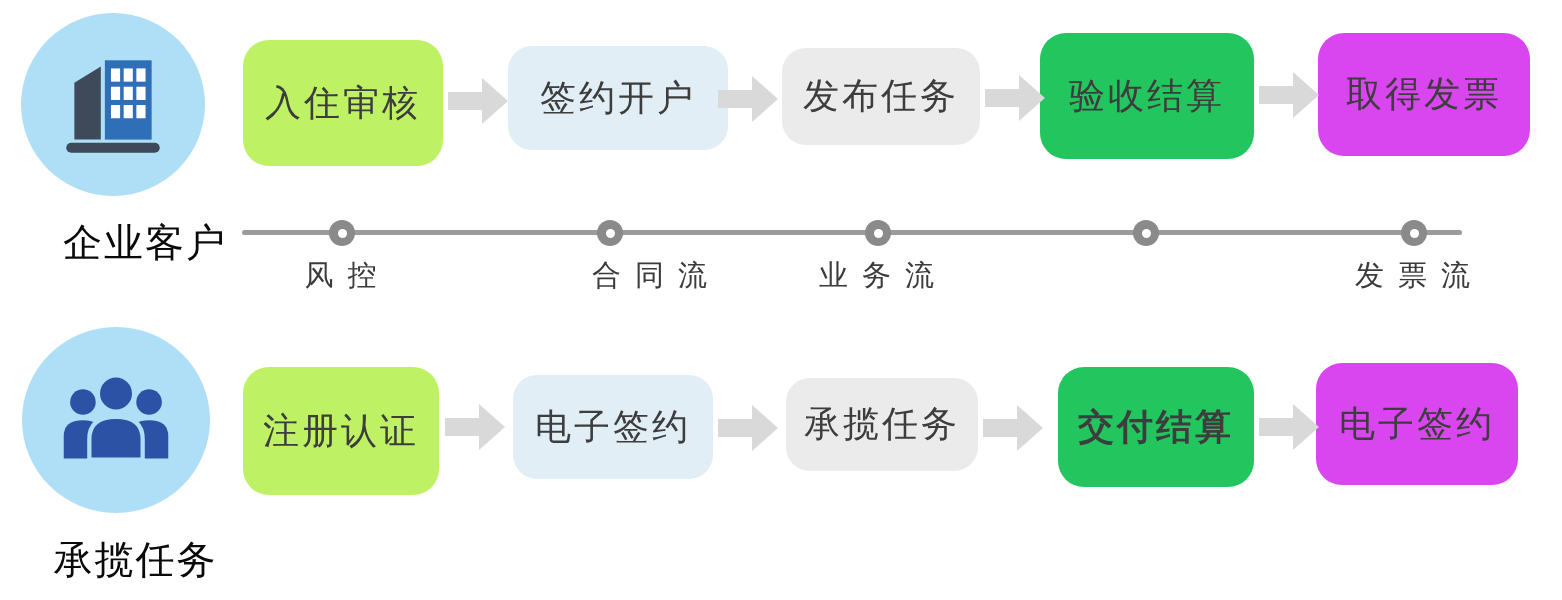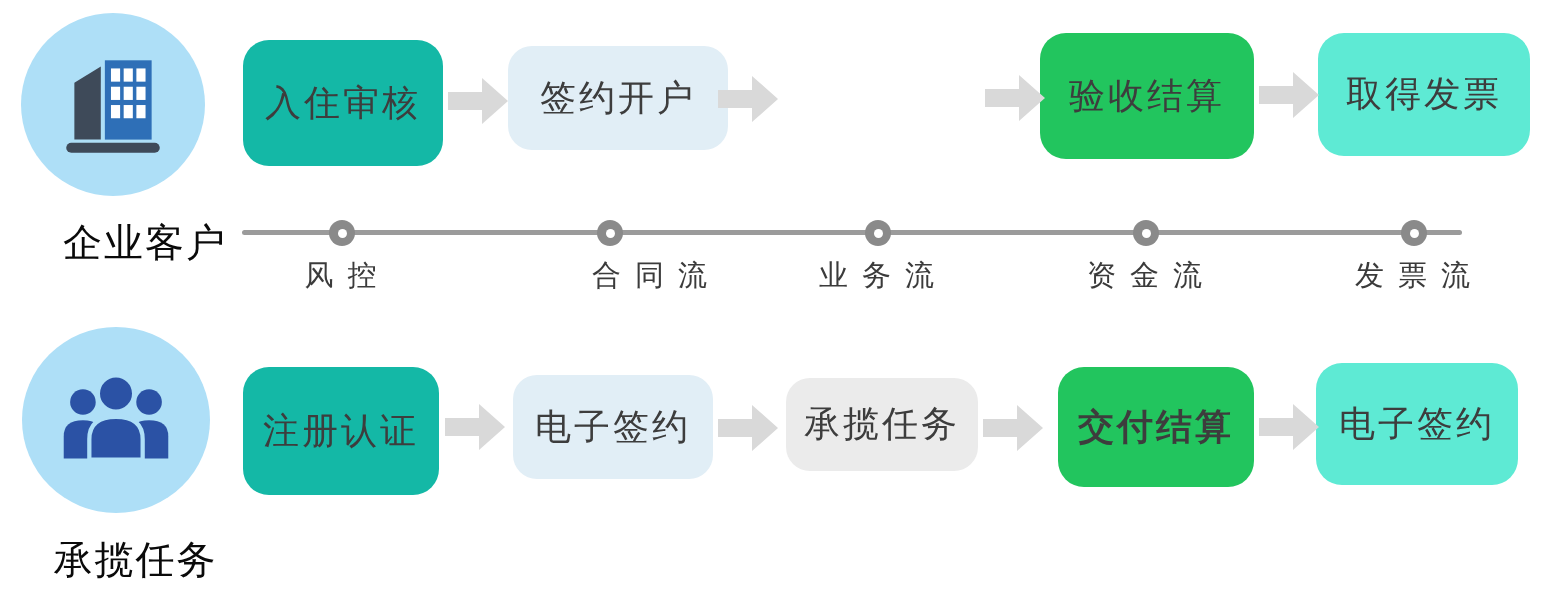--- a/index.html
+++ b/index.html
@@ -12,25 +12,25 @@
   .circle-enterprise{left:21px;top:13px;width:184px;height:183px;}
   .circle-freelancer{left:22px;top:327px;width:188px;height:186px;}
   .actor-label{position:absolute;font-size:39px;color:#0a0a0a;letter-spacing:2px;text-align:center;white-space:nowrap;}
   .label-enterprise{left:35px;top:216px;width:220px;}
   .label-freelancer{left:13px;top:533px;width:245px;}
   
   .step{
     position:absolute;display:flex;align-items:center;justify-content:center;
     border-radius:26px;font-size:36px;color:#3d3d3d;letter-spacing:3px;white-space:nowrap;
   }
-  .s-blue{background:#14b8a6;}
+  .s-blue{background:#bef264;}
   .s-lblue{background:#E1EEF6;}
   .s-gray{background:#EBEBEB;}
   .s-yellow{background:#22c55e;}
-  .s-green{background:#5eead4;}
+  .s-green{background:#d946ef;}
   
   .r1s1{left:243px;top:40px;width:200px;height:126px;}
   .r1s2{left:508px;top:46px;width:220px;height:104px;border-radius:24px;}
   .r1s3{left:782px;top:48px;width:198px;height:97px;border-radius:24px;}
   .r1s4{left:1040px;top:33px;width:214px;height:126px;}
   .r1s5{left:1318px;top:33px;width:212px;height:123px;}
   
   .r2s1{left:243px;top:367px;width:196px;height:128px;}
   .r2s2{left:513px;top:375px;width:200px;height:104px;border-radius:24px;}
   .r2s3{left:786px;top:378px;width:192px;height:93px;border-radius:24px;}
@@ -94,20 +94,21 @@
           <circle cx="60" cy="37" r="17"></circle>
           <path d="M35,99 V80 Q35,59 60,59 Q85,59 85,80 V99 Z"></path>
         </g>
       </svg>
     </span>
   </div>
   <div class="actor-label label-freelancer">承揽任务</div>
 
   <div class="step s-blue r1s1">入住审核</div>
   <div class="step s-lblue r1s2">签约开户</div>
+  <div class="step s-gray r1s3">发布任务</div>
   <div class="step s-yellow r1s4">验收结算</div>
   <div class="step s-green r1s5">取得发票</div>
 
   <div class="step s-blue r2s1">注册认证</div>
   <div class="step s-lblue r2s2">电子签约</div>
   <div class="step s-gray r2s3">承揽任务</div>
   <div class="step s-yellow r2s4">交付结算</div>
   <div class="step s-green r2s5">电子签约</div>
 
   <span class="arrow a1"><svg width="60" height="50" viewBox="0 0 60 50">
@@ -137,16 +138,15 @@
 
   <div class="timeline-line"></div>
   <div class="timeline-dot d1"></div>
   <div class="timeline-dot d2"></div>
   <div class="timeline-dot d3"></div>
   <div class="timeline-dot d4"></div>
   <div class="timeline-dot d5"></div>
   <div class="timeline-label t1">风 控</div>
   <div class="timeline-label t2">合 同 流</div>
   <div class="timeline-label t3">业 务 流</div>
-  <div class="timeline-label t4">资 金 流</div>
   <div class="timeline-label t5">发 票 流</div>
 
 </div>
 
 </body></html>

